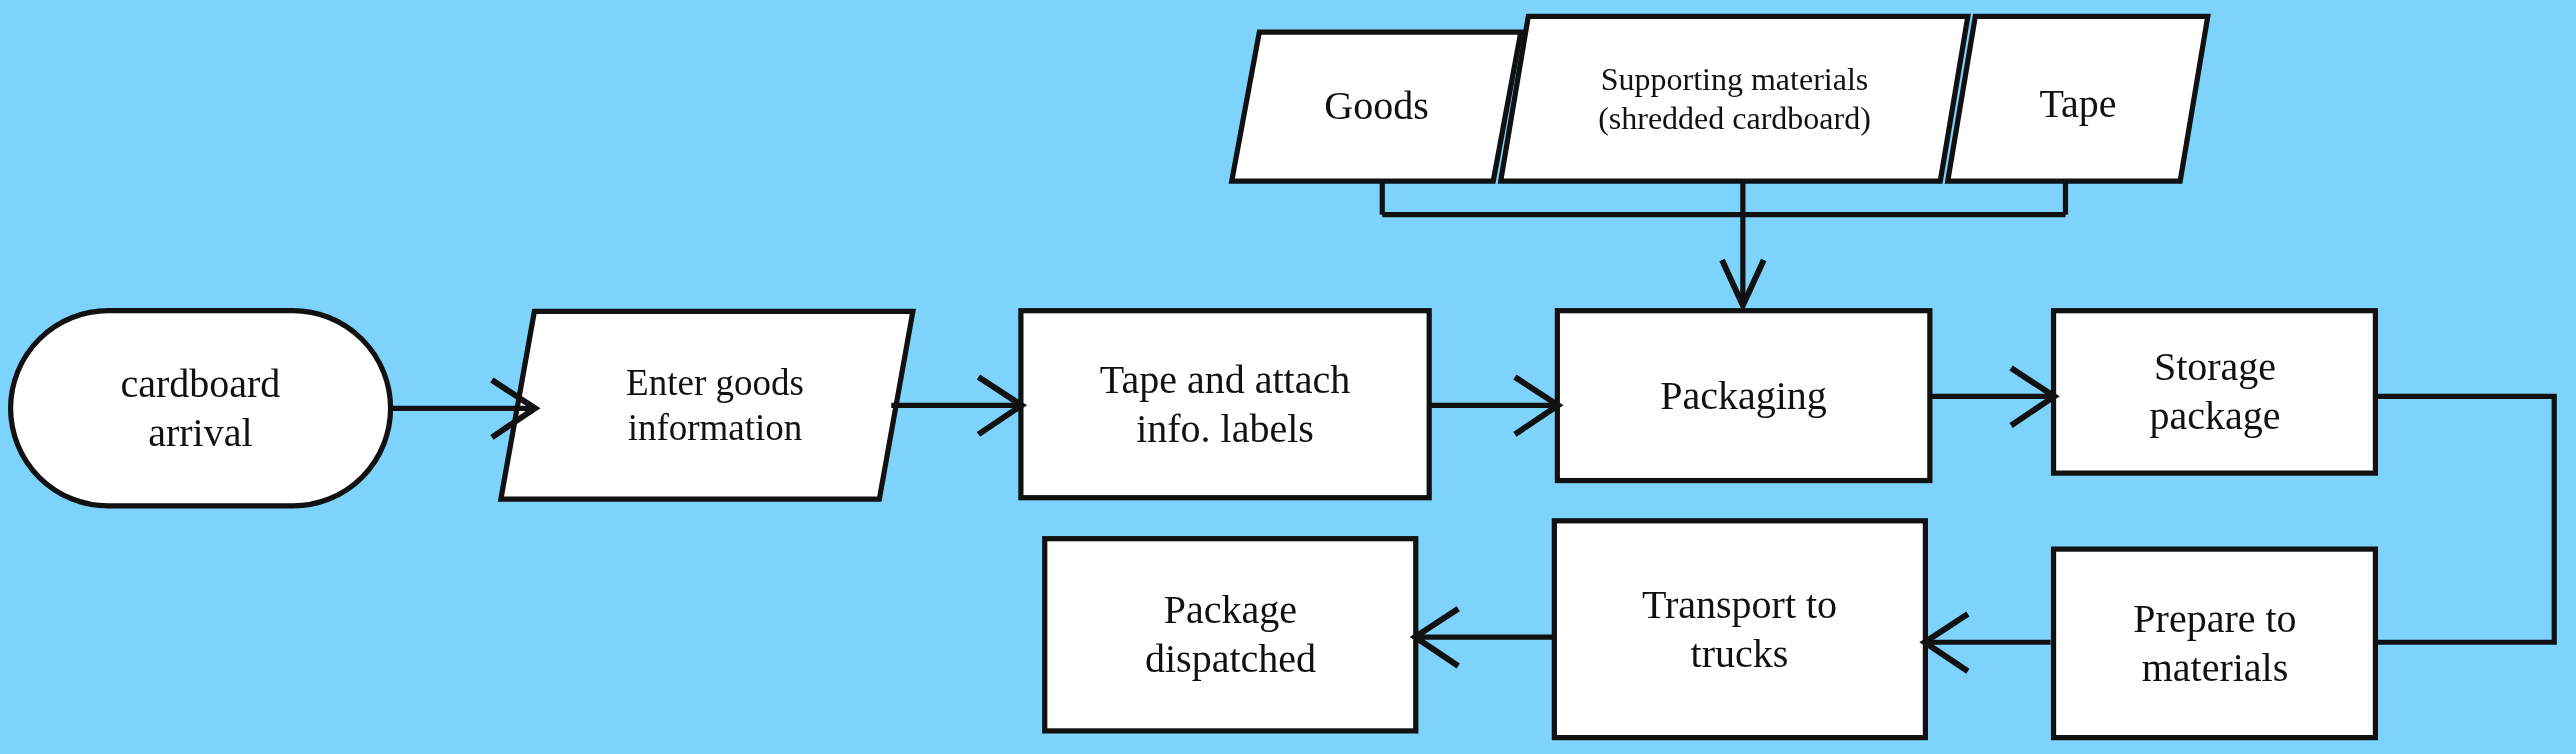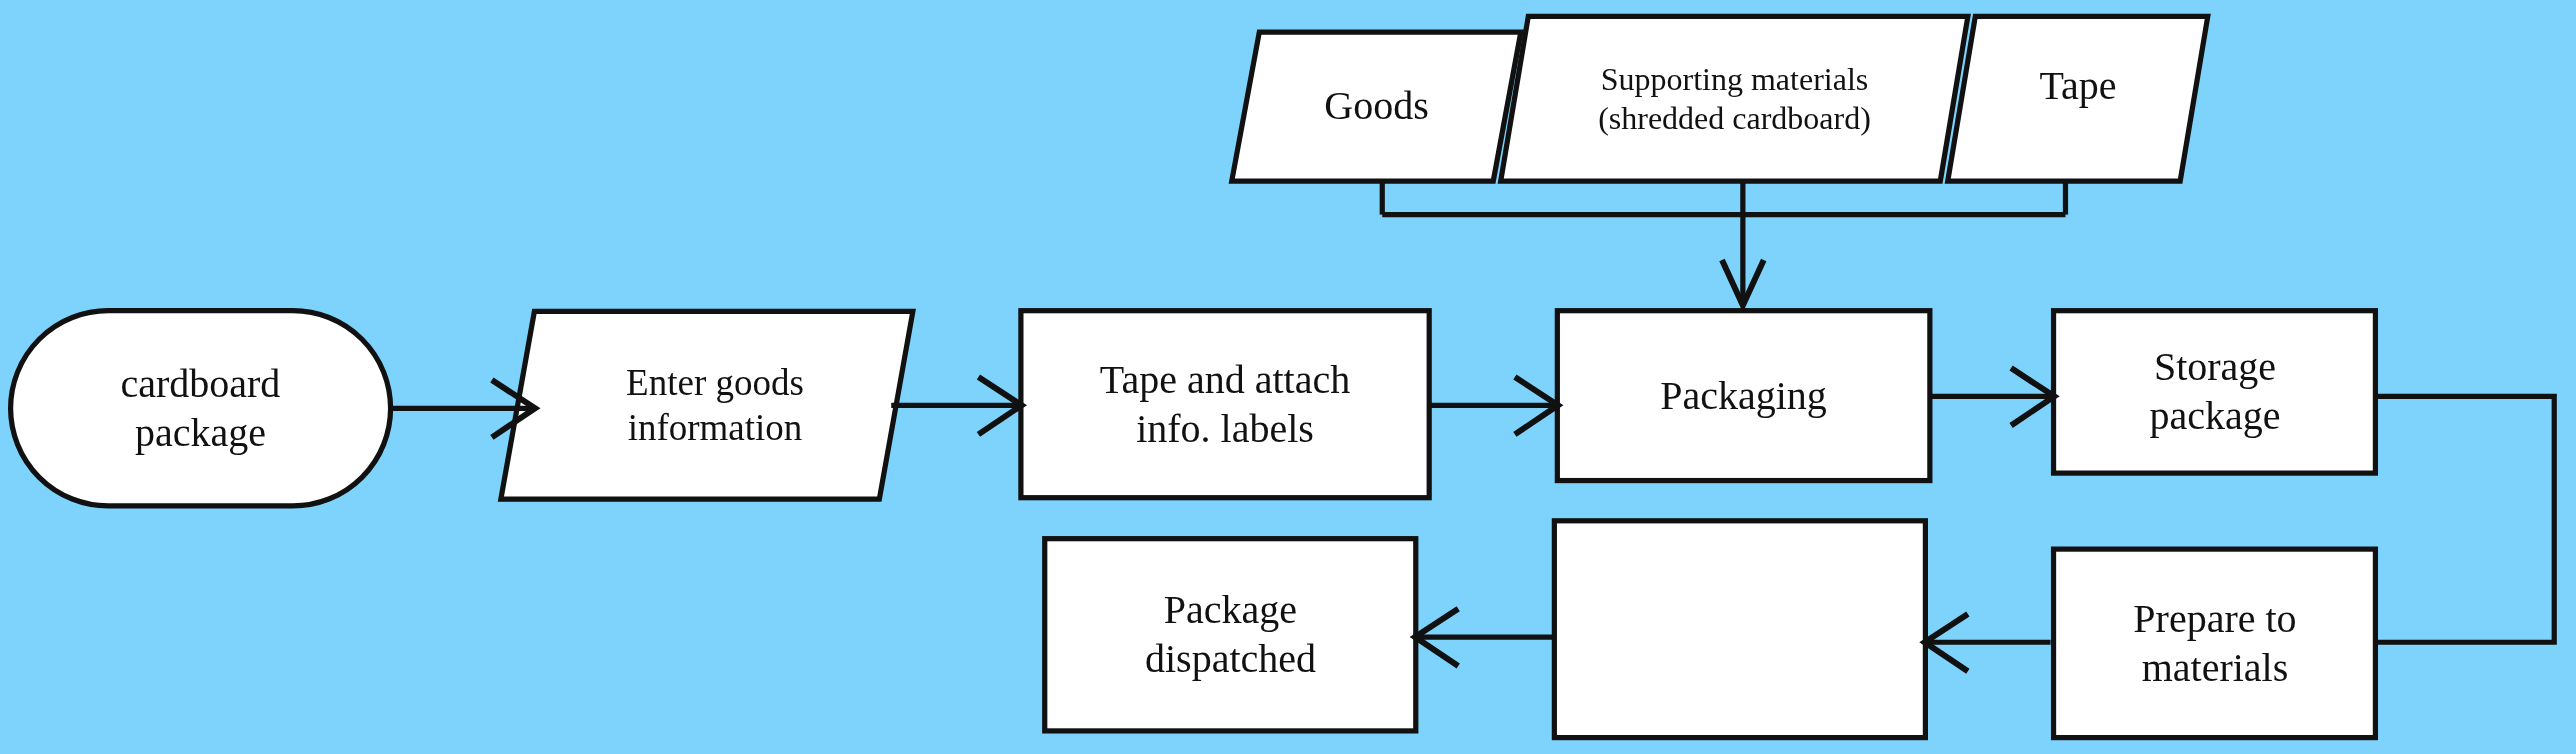--- a/index.html
+++ b/index.html
@@ -88,37 +88,39 @@
 
     <path class="conn" d="M 2086,855 L 1904,855"></path>
     <path class="head" d="M 1957,817 L 1899,855 L 1957,894"></path>
   </svg>
 
   <div class="node-label fs-big" style="left:1232px;top:32px;width:289px;height:149px;">Goods</div>
 
   <div class="node-label fs-sm" style="left:1501px;top:16.4px;width:467px;height:165px;">Supporting materials
 (shredded cardboard)</div>
 
-  <div class="node-label fs-big" style="left:1948px;top:4px;width:260px;height:165px;text-align:right;">Tape</div>
+  <div class="node-label fs-big" style="left:1948px;top:22px;width:260px;height:165px;text-align:right;">Tape</div>
 
   <div class="node-label fs-big" style="left:10.4px;top:311px;width:380px;height:195px;">cardboard
-package</div>
+arrival</div>
 
   <div class="node-label fs-med" style="left:509px;top:311px;width:412px;height:188px;">Enter goods
 information</div>
 
   <div class="node-label fs-big" style="left:1021px;top:311px;width:408px;height:187px;">Tape and attach
 info. labels</div>
 
   <div class="node-label fs-big" style="left:1557px;top:311px;width:373px;height:170px;">Packaging</div>
 
   <div class="node-label fs-big" style="left:2054px;top:311px;width:322px;height:162px;">Storage
 package</div>
 
   <div class="node-label fs-big" style="left:2054px;top:549px;width:322px;height:189px;">Prepare to
 materials</div>
 
+  <div class="node-label fs-big" style="left:1554px;top:521px;width:371px;height:217px;">Transport to
+trucks</div>
 
   <div class="node-label fs-big" style="left:1045px;top:539px;width:371px;height:192px;">Package
 dispatched</div>
 
 </div>
 
 
 </body></html>

